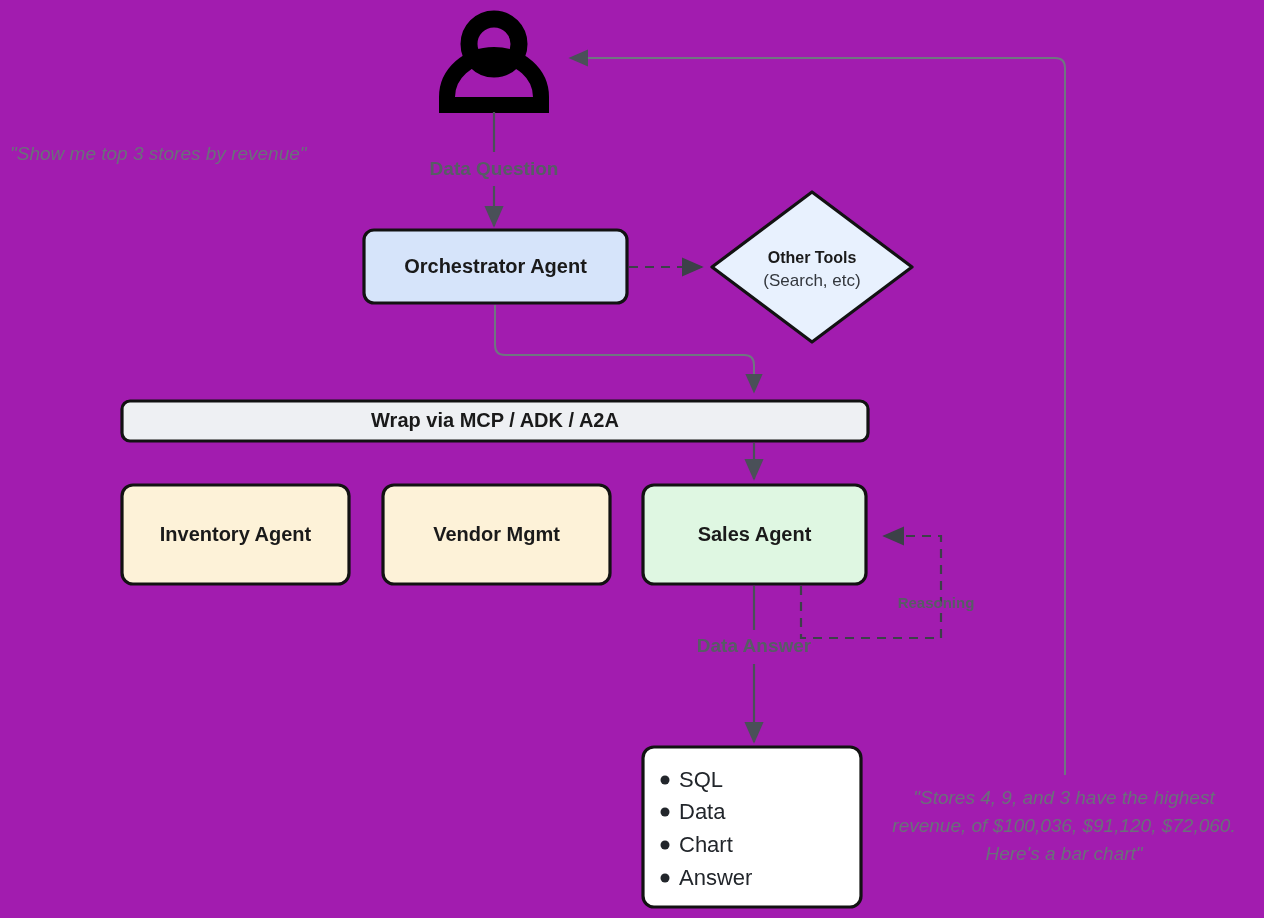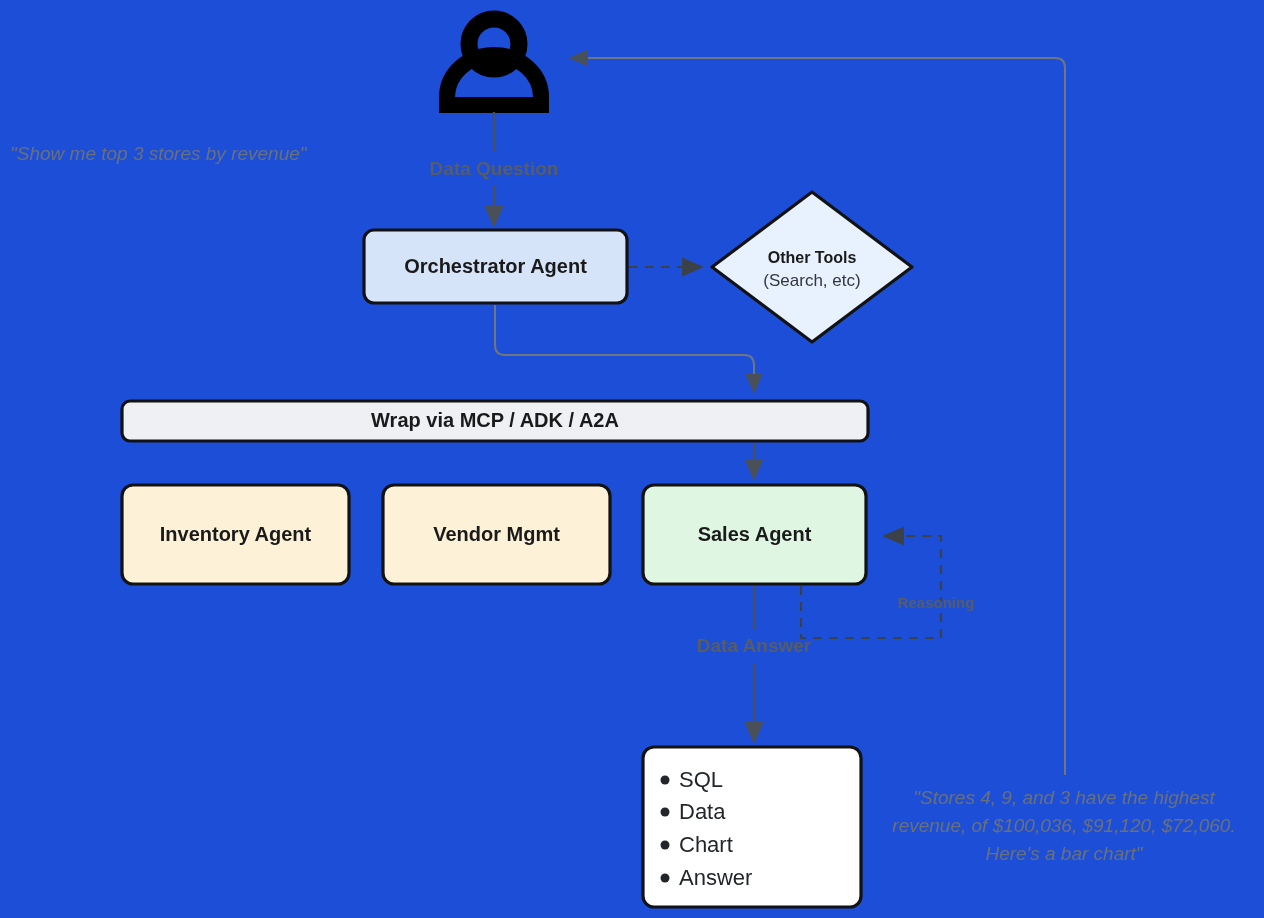--- a/index.html
+++ b/index.html
@@ -8,21 +8,21 @@
     padding: 0;
     background: #ffffff;
   }
   body {
     font-family: "Liberation Sans", sans-serif;
   }
   #canvas {
     position: relative;
     width: 1264px;
     height: 918px;
-    background: #1d4ed8;
+    background: #a21caf;
     overflow: hidden;
   }
   svg.diagram {
     position: absolute;
     top: 0;
     left: 0;
     width: 1264px;
     height: 918px;
   }
   .node-label {

